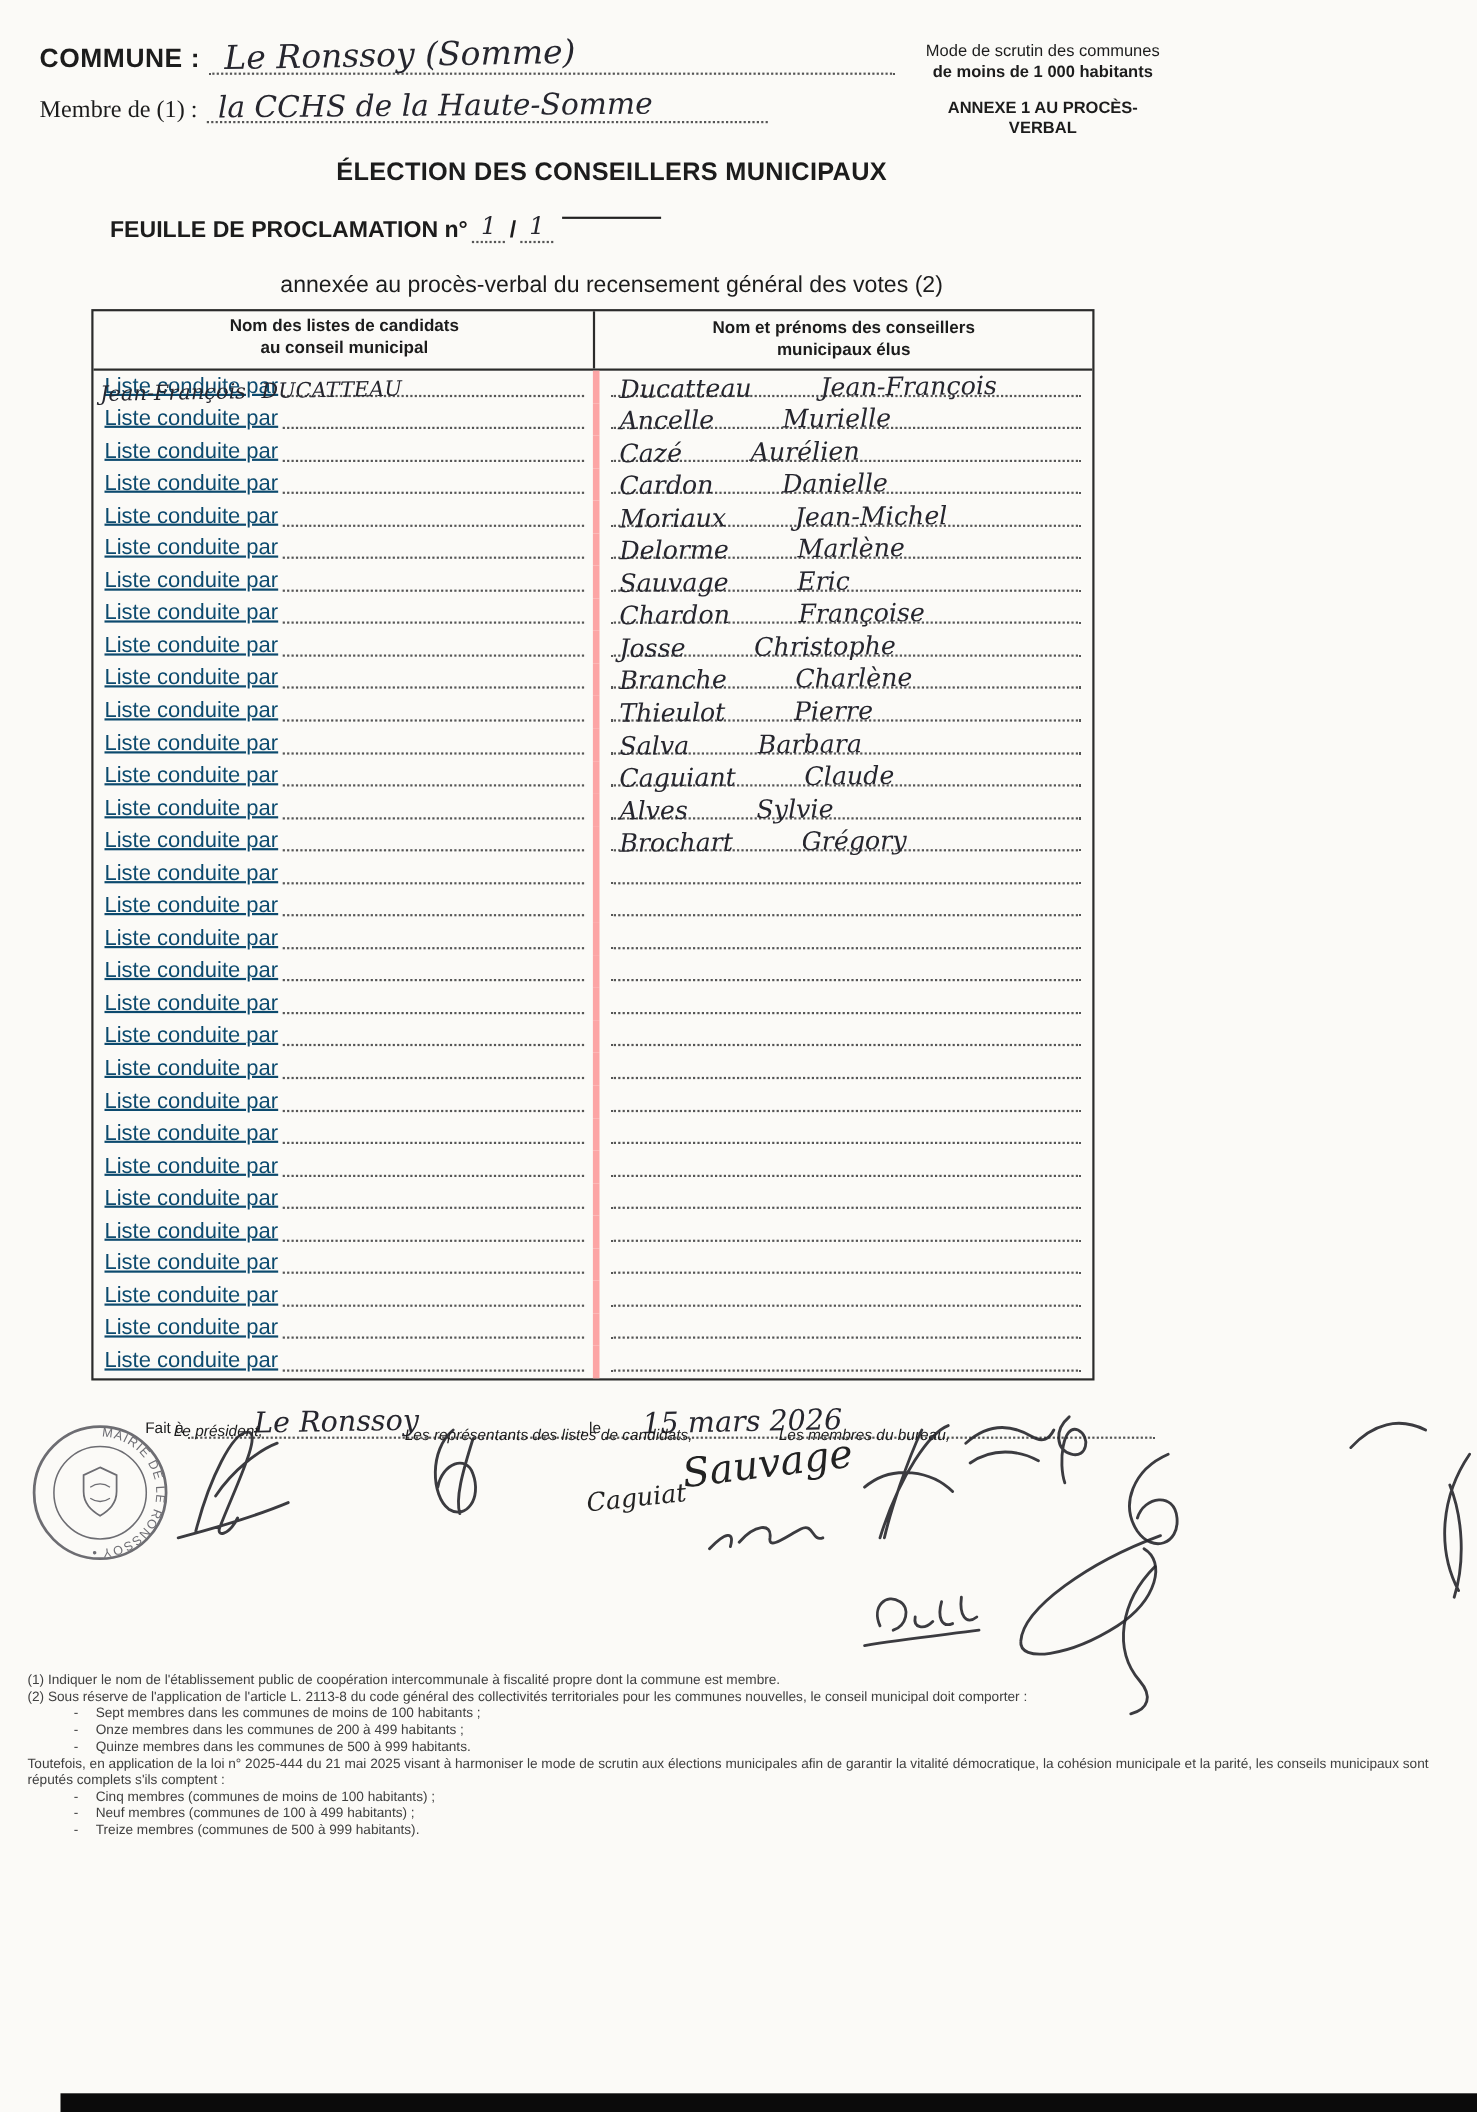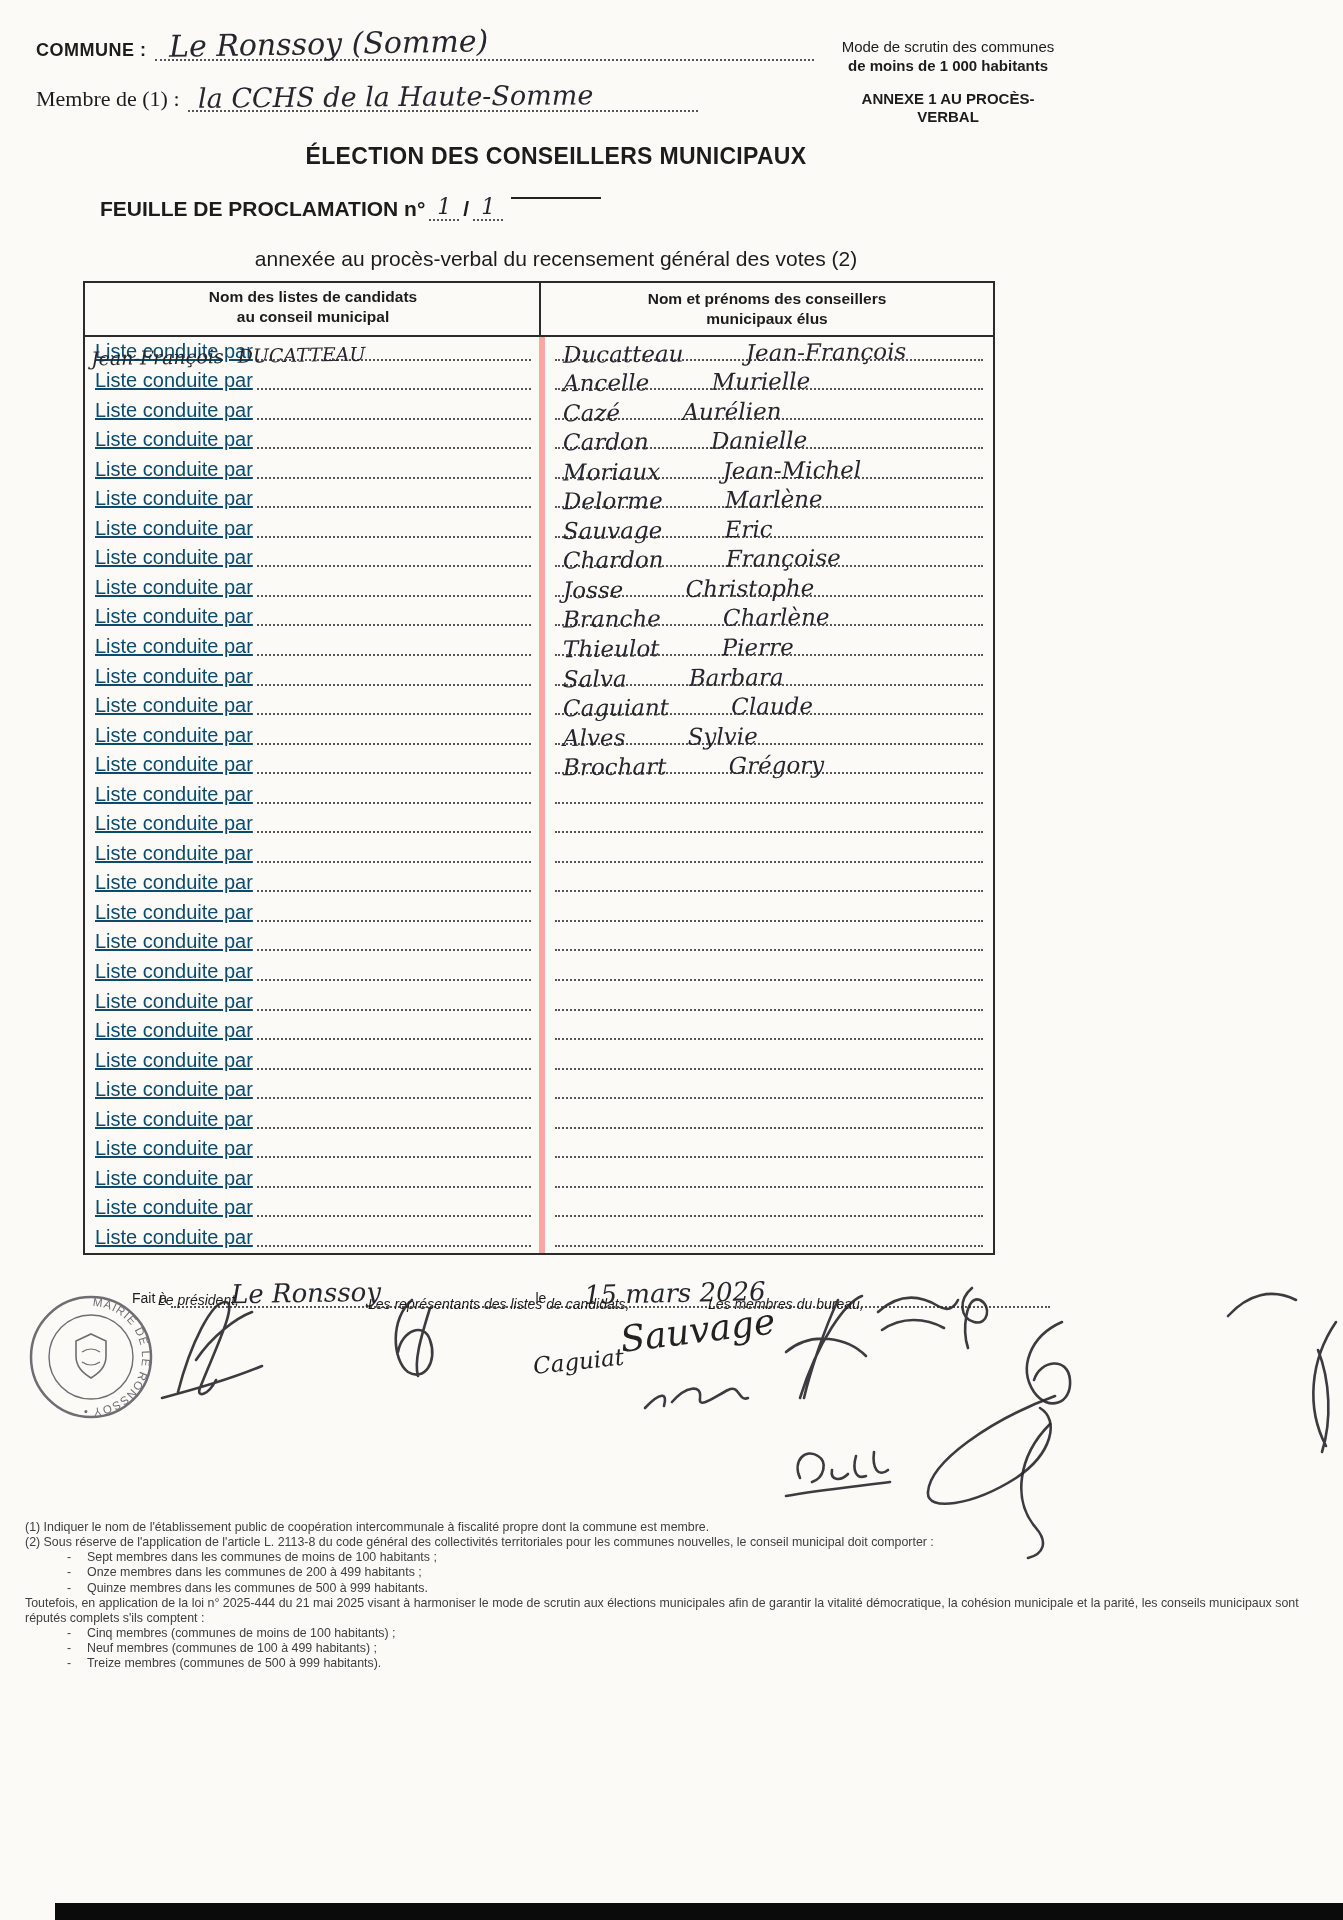--- a/index.html
+++ b/index.html
@@ -8,21 +8,21 @@
     position:relative; width:1343px; height:1920px; margin:0 auto;
     background:#fbfaf7; font-family:"Liberation Sans", sans-serif; color:#1c1c1c;
     overflow:hidden;
   }
   .bold { font-weight:bold; }
   .leader { flex:1; border-bottom:2px dotted #555; position:relative; min-height:4px; }
   .hw { font-family:"DejaVu Serif", serif; font-style:italic; color:#26262e; }
 
   
   .commune-line { position:absolute; top:40px; left:36px; width:778px; display:flex; align-items:flex-end; }
-  .commune-label { font-size:18px; font-weight:bold; letter-spacing:.5px; white-space:nowrap; padding-right:8px; }
+  .commune-label { font-size:24px; font-weight:bold; letter-spacing:.5px; white-space:nowrap; padding-right:8px; }
   .hw-commune { position:absolute; bottom:-2px; left:14px; font-size:30px; white-space:nowrap; transform:rotate(-1deg); }
   .membre-line { position:absolute; top:86px; left:36px; width:662px; display:flex; align-items:flex-end; }
   .membre-label { font-family:"Liberation Serif", serif; font-size:22px; white-space:nowrap; padding-right:8px; }
   .hw-membre { position:absolute; bottom:-2px; left:10px; font-size:27px; white-space:nowrap; transform:rotate(-0.5deg); }
 
   .mode-block { position:absolute; top:38px; left:828px; width:240px; text-align:center; font-size:15px; line-height:1.25; }
   .annexe { margin-top:14px; font-weight:bold; font-size:15px; line-height:1.25; padding:0 24px; }
 
   
   .main-title { position:absolute; top:143px; left:100px; width:912px; text-align:center; font-size:23px; font-weight:bold; letter-spacing:.3px; }

